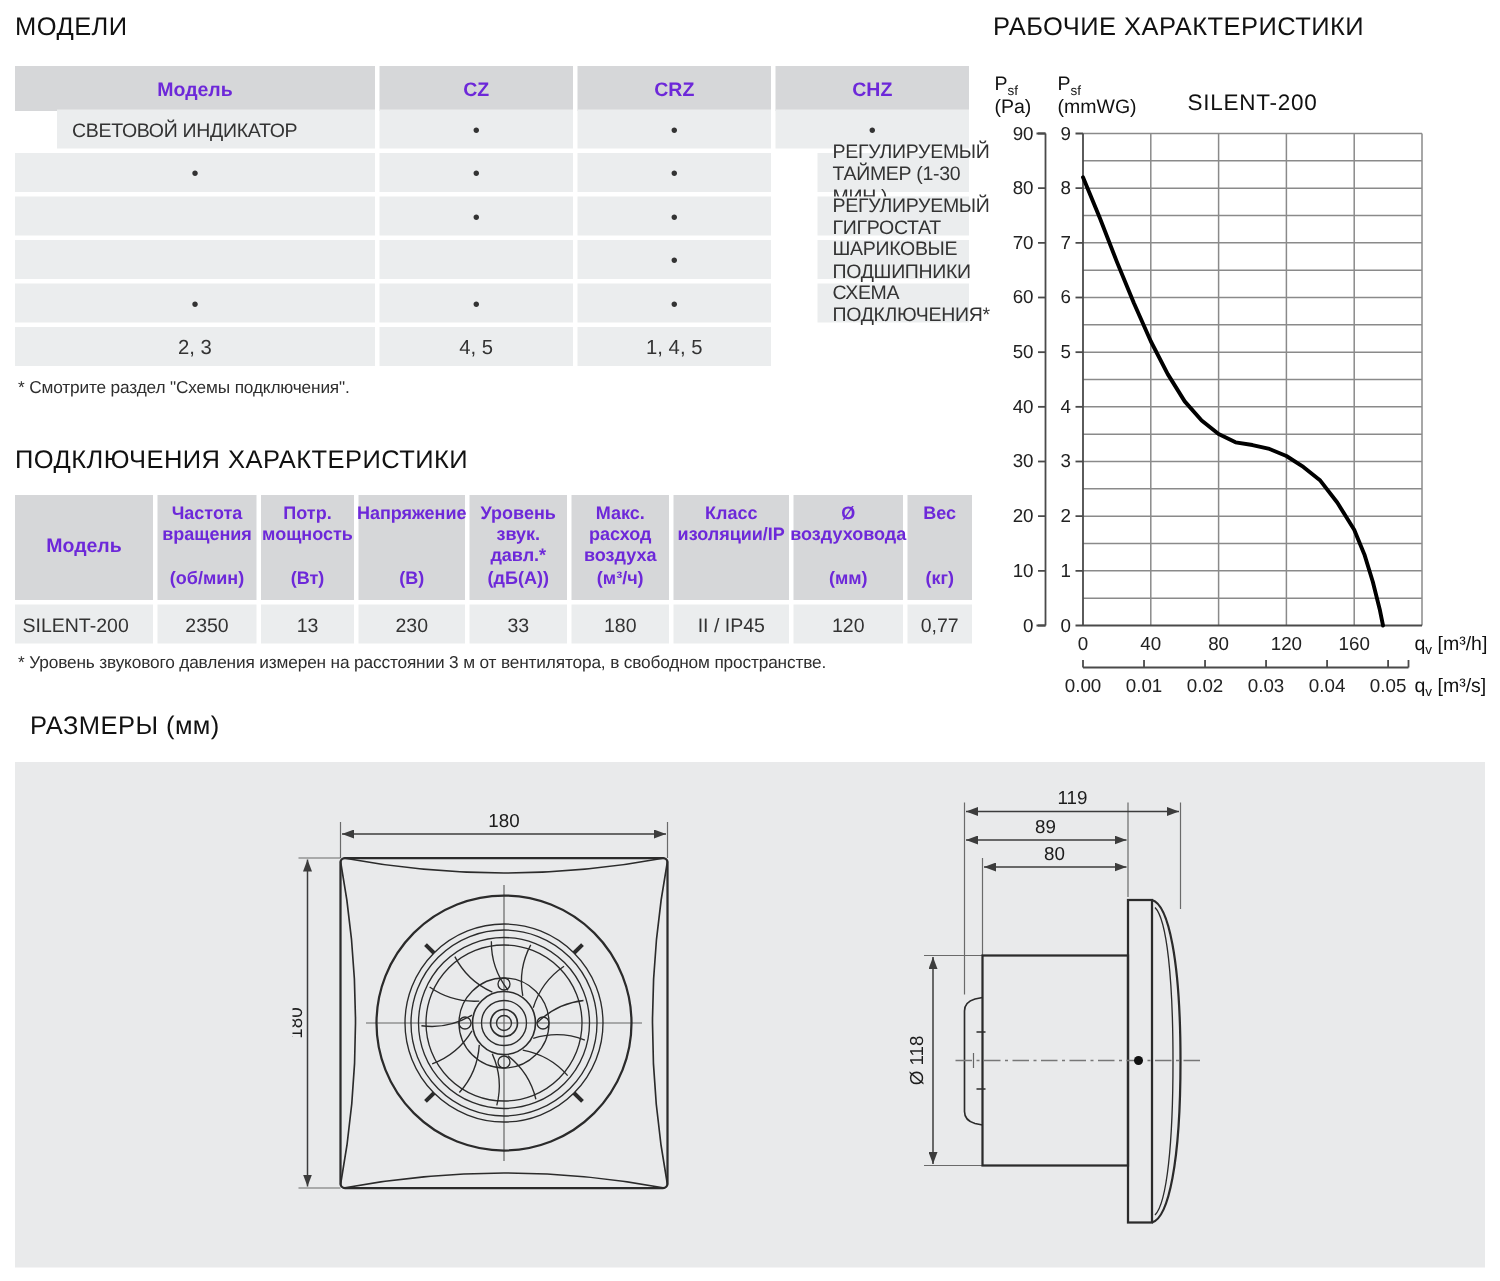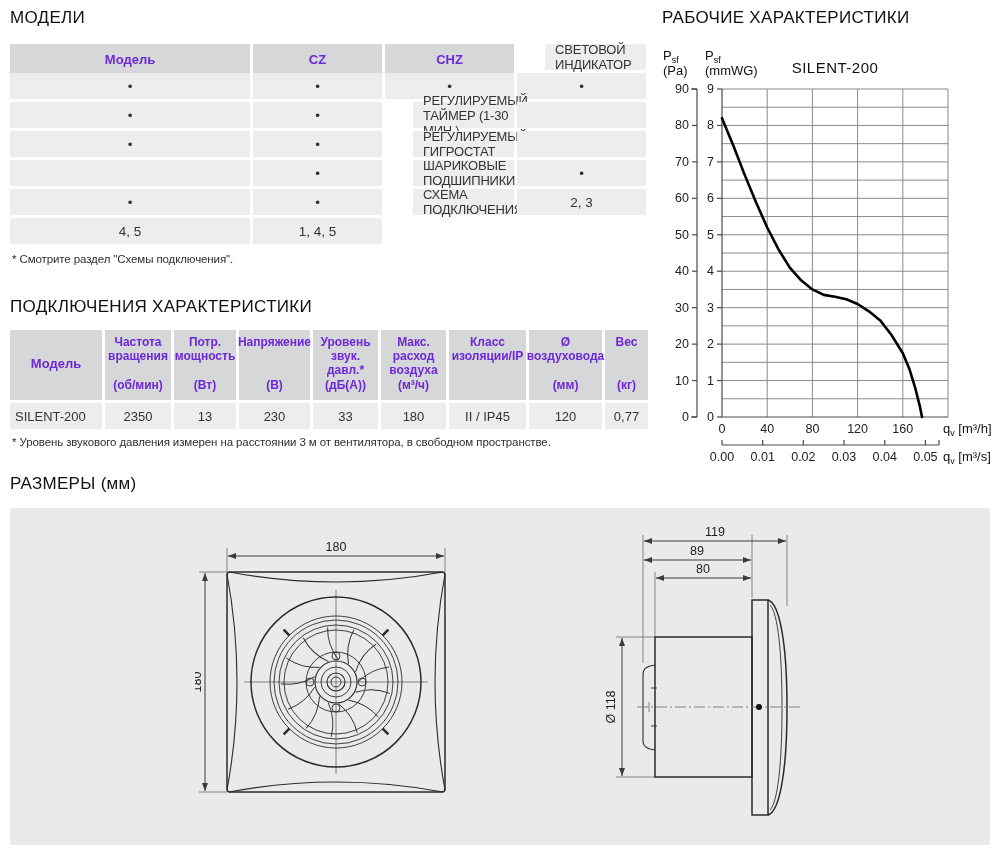--- a/index.html
+++ b/index.html
@@ -47,20 +47,21 @@
   .dtxt{font-size:12.5px;fill:#1d1d1d;}
 </style>
 </head>
 <body>
 
 <h2 class="abs sec-title" style="left:10px;top:8px;">МОДЕЛИ</h2>
 
 <div class="abs tbl models" style="left:10px;top:44px;width:636px;">
   <div class="hc">Модель</div>
   <div class="hc">CZ</div>
+  <div class="hc">CRZ</div>
   <div class="hc">CHZ</div>
 
   <div class="cell lbl">СВЕТОВОЙ ИНДИКАТОР</div>
   <div class="cell val">•</div>
   <div class="cell val">•</div>
   <div class="cell val">•</div>
 
   <div class="cell val">•</div>
   <div class="cell val">•</div>
   <div class="cell val">•</div>
@@ -237,21 +238,21 @@
     <polyline points="72.0,80.2 83.3,107.5 94.6,136.6 105.9,164.0 117.2,189.5 128.5,211.4 139.8,229.6 151.1,242.3 162.4,251.4 173.7,256.9 185.0,258.7 196.3,261.3 207.6,266.0 218.9,273.3 230.2,282.4 241.5,297.0 252.8,315.2 259.6,331.6 265.2,349.8 269.8,368.1 272.0,379.0" class="curve"></polyline>
     <text x="185" y="35" text-anchor="middle" class="ctitle">SILENT-200</text>
     <text x="13" y="22" class="alab"><tspan>P</tspan><tspan dy="3" font-size="9">sf</tspan></text>
     <text x="13" y="37" class="alab">(Pa)</text>
     <text x="55" y="22" class="alab"><tspan>P</tspan><tspan dy="3" font-size="9">sf</tspan></text>
     <text x="55" y="37" class="alab">(mmWG)</text>
     <text x="293" y="395" class="alab"><tspan>q</tspan><tspan dy="3" font-size="9">v</tspan><tspan dy="-3"> [m³/h]</tspan></text>
     <text x="293" y="423" class="alab"><tspan>q</tspan><tspan dy="3" font-size="9">v</tspan><tspan dy="-3"> [m³/s]</tspan></text>
   </svg>
 
-<h2 class="abs sec-title" style="left:10px;top:474px;">РАЗМЕРЫ (мм)</h2>
+<h2 class="abs sec-title" style="left:20px;top:474px;">РАЗМЕРЫ (мм)</h2>
 
 <div class="abs dim-panel" style="left:10px;top:508px;width:980px;height:337px;"></div>
 
 <svg class="abs" style="left:195px;top:518px;" width="310" height="327" viewBox="0 0 310 327">
   <defs>
     <marker id="fa1" viewBox="0 0 8 6" refX="0" refY="3" markerWidth="8" markerHeight="6" orient="auto">
         <path d="M8,0 L0,3 L8,6 Z" fill="#3c3c3c"></path>
       </marker>
     <marker id="fa2" viewBox="0 0 8 6" refX="8" refY="3" markerWidth="8" markerHeight="6" orient="auto">
         <path d="M0,0 L8,3 L0,6 Z" fill="#3c3c3c"></path>

